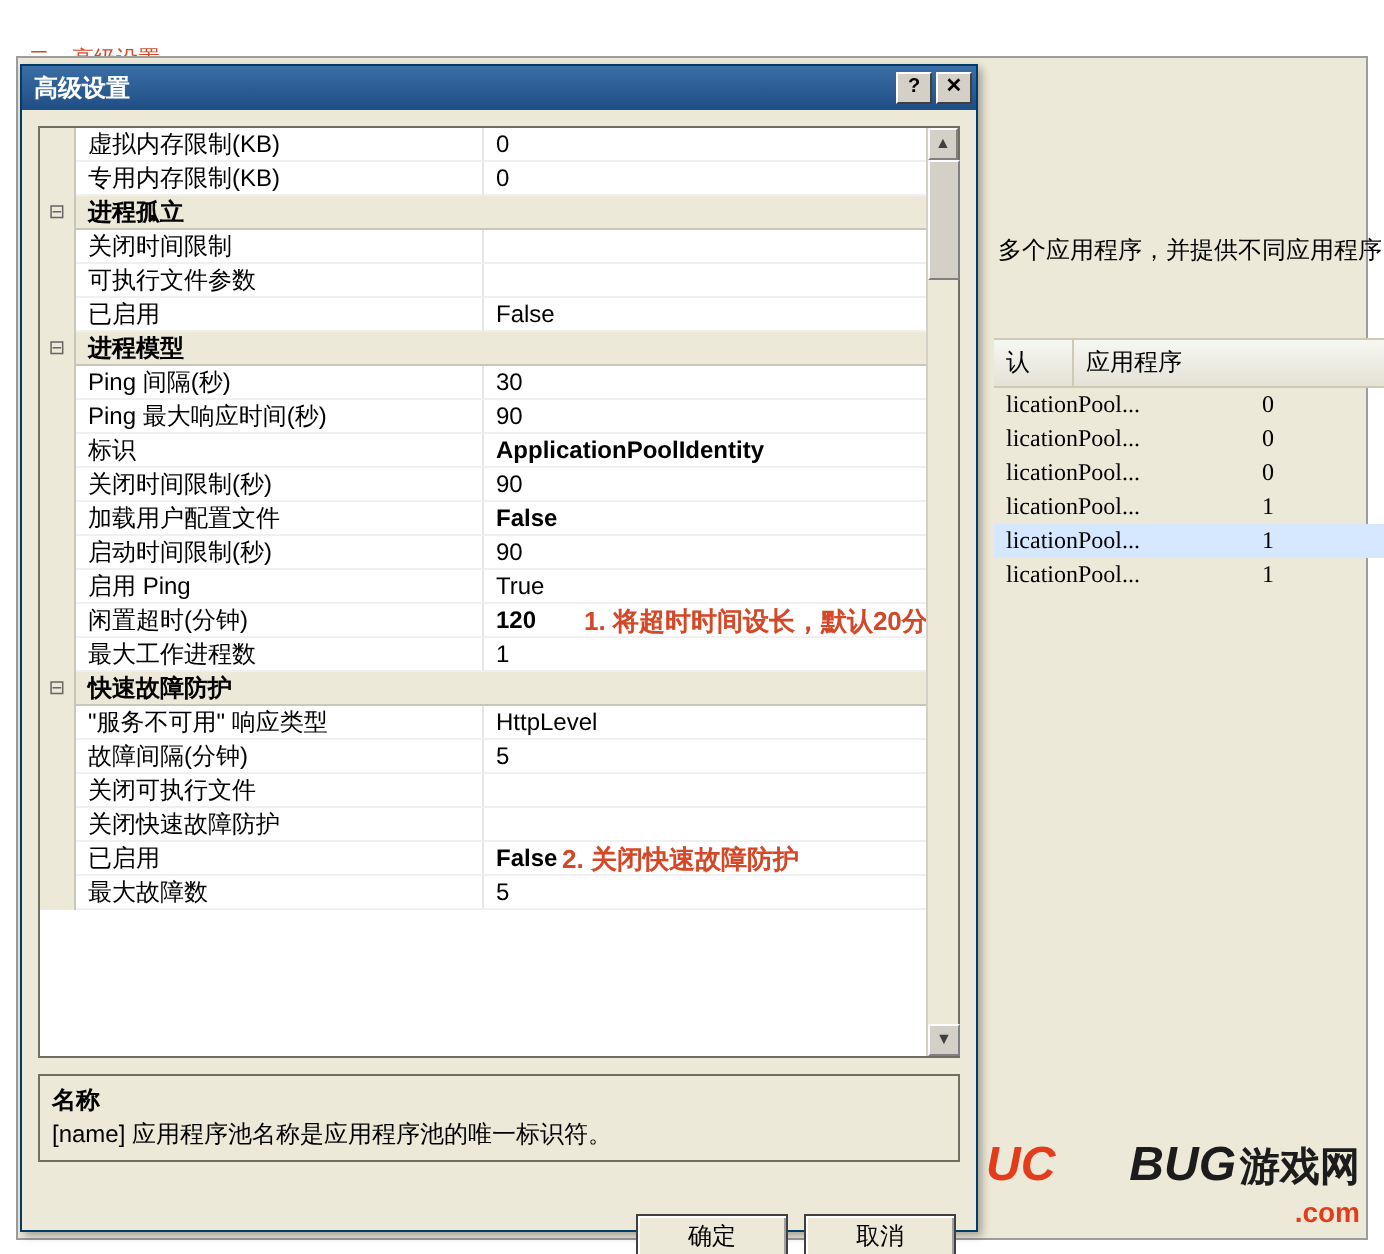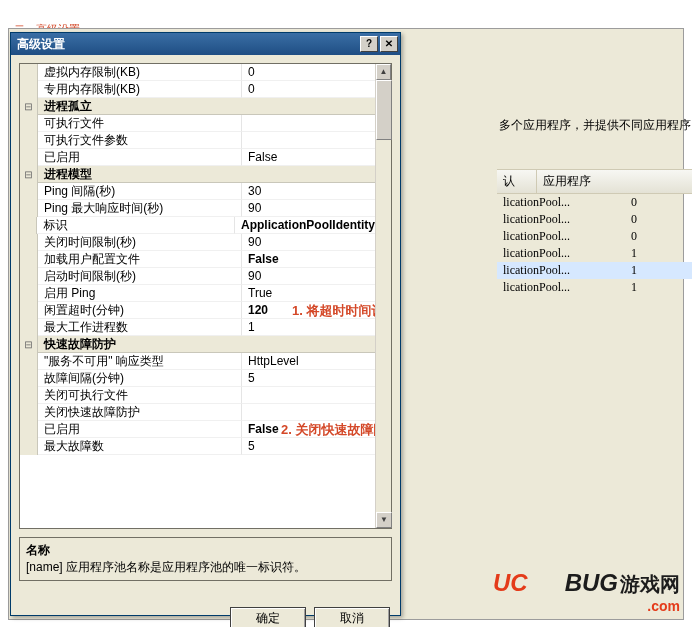--- a/index.html
+++ b/index.html
@@ -55,21 +55,21 @@
     display: flex;
     padding: 1px 0;
   }
   .back-row.sel { background: #d6e8ff; }
   .back-row .c1 { width: 130px; padding-left: 6px; white-space: nowrap; overflow: hidden; }
   .back-row .c2 { flex: 1; padding-left: 4px; }
 
   .dialog {
     position: absolute;
     top: 32px; left: 10px;
-    width: 391px;
+    width: 479px;
     height: 584px;
     background: #ece9d8;
     border: 1px solid #003b6a;
     box-shadow: 2px 2px 4px rgba(0,0,0,0.3);
     z-index: 10;
   }
   .titlebar {
     height: 22px;
     background: linear-gradient(#3a6ea5, #1f4e84);
     color: #fff;
@@ -288,21 +288,21 @@
           <div class="pg-label pg-indent">专用内存限制(KB)</div>
           <div class="pg-value">0</div>
         </div>
         <div class="pg-row pg-cat">
           <div class="pg-gutter">⊟</div>
           <div class="pg-label">进程孤立</div>
           <div class="pg-value"></div>
         </div>
         <div class="pg-row">
           <div class="pg-gutter"></div>
-          <div class="pg-label pg-indent">可执行文件</div>
+          <div class="pg-label pg-indent">关闭时间限制</div>
           <div class="pg-value"></div>
         </div>
         <div class="pg-row">
           <div class="pg-gutter"></div>
           <div class="pg-label pg-indent">可执行文件参数</div>
           <div class="pg-value"></div>
         </div>
         <div class="pg-row">
           <div class="pg-gutter"></div>
           <div class="pg-label pg-indent">已启用</div>

